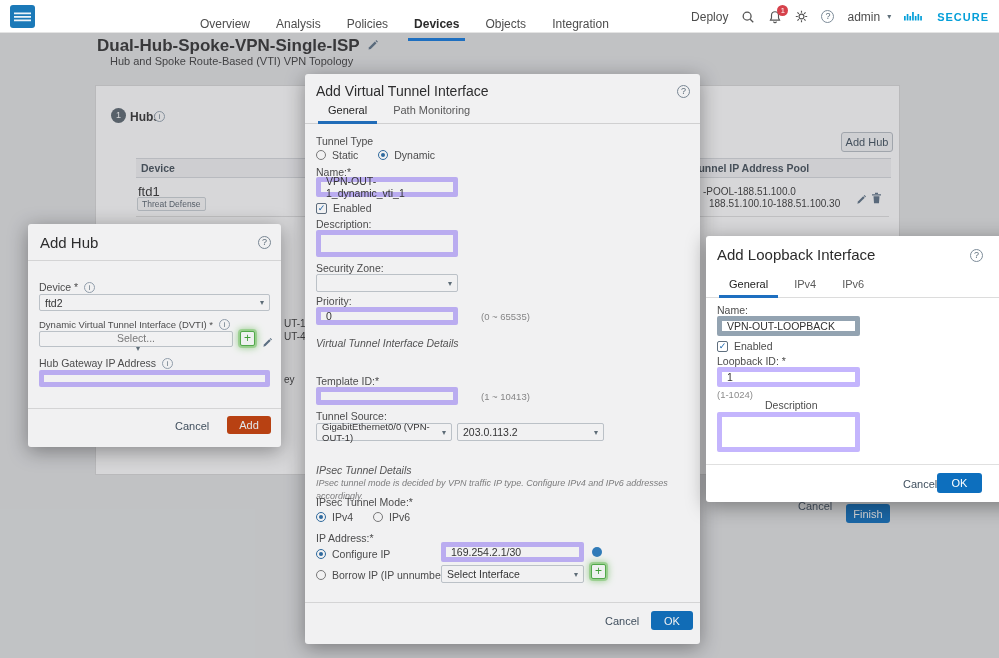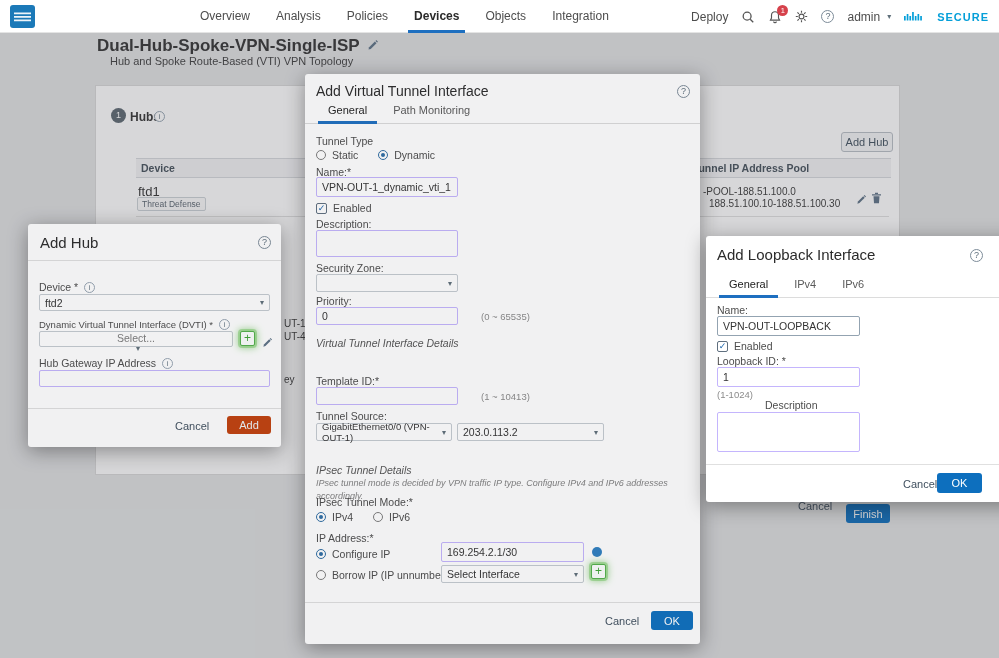--- a/index.html
+++ b/index.html
@@ -8,21 +8,21 @@
     width:999px; height:658px; position:relative; overflow:hidden;
     font-family:"Liberation Sans","DejaVu Sans",sans-serif; background:#fff; color:#333;
   }
   .abs { position:absolute; }
 
   
   .header { position:absolute; left:0; top:0; right:0; height:33px; background:#fff;
             border-bottom:1px solid #e4e4e4; z-index:50; }
   .apptitle { font-size:15px; font-weight:bold; color:#333; line-height:15px; }
   .breadcrumb { font-size:9.5px; color:#6b6b6b; margin-top:1px; }
-  .nav { position:absolute; left:200px; top:0; height:33px; display:flex; gap:26px; align-items:center; }
+  .nav { position:absolute; left:200px; top:8px; height:33px; display:flex; gap:26px; align-items:center; }
   .nav-item { font-size:12px; color:#4d4d4d; height:33px; line-height:33px; position:relative; cursor:pointer; }
   .nav-item.active { color:#2b2b2b; font-weight:bold; }
   .nav-item.active::after { content:""; position:absolute; left:-6px; right:-6px; bottom:0; height:3px; background:#1e6fc0; }
   .hright { position:absolute; right:10px; top:0; height:33px; display:flex; gap:13px; align-items:center; }
   .htext { font-size:12px; color:#4d4d4d; }
   .iconbtn { display:inline-flex; align-items:center; justify-content:center; position:relative; }
   .badge { position:absolute; top:-5px; right:-6px; min-width:11px; height:11px; border-radius:6px;
            background:#d6414b; color:#fff; font-size:7.5px; line-height:11px; text-align:center; padding:0 2px; }
   .helpc { width:13px; height:13px; border-radius:50%; border:1px solid #7d8c99; color:#5c6d7a;
            font-size:9px; line-height:11px; text-align:center; display:inline-block; background:#fff; }
@@ -52,21 +52,21 @@
   .ov2 { position:absolute; left:0; top:33px; right:0; bottom:0; background:rgba(78,82,86,.08); z-index:25; }
 
   
   .dlg { position:absolute; background:#fff; border-radius:3px; box-shadow:0 4px 20px rgba(0,0,0,.38); }
   .dtitle { font-weight:normal; color:#2b2b2b; }
   .tabs { display:flex; border-bottom:1px solid #dcdcdc; padding-left:10px; }
   .tab { font-size:11px; color:#5a5a5a; padding:6px 13px 7px; position:relative; cursor:pointer; }
   .tab.active { color:#222; }
   .tab.active::after { content:""; position:absolute; left:3px; right:3px; bottom:-1px; height:3px; background:#1e6fc0; }
   .lb { font-size:10.5px; color:#4c4c4c; white-space:nowrap; }
-  .ip { background:#fff; border:1px solid #c4b5fd; border-radius:2px; font-size:10.5px; color:#333;
+  .ip { background:#fff; border:5px solid #c4b5fd; border-radius:2px; font-size:10.5px; color:#333;
         display:flex; align-items:center; padding:0 5px; }
   .sl { background:#fff; border:1px solid #c5cbd1; border-radius:2px; font-size:10.5px; color:#333;
         display:flex; align-items:center; justify-content:space-between; padding:0 5px; }
   .chev { font-size:8px; color:#5f6f7a; margin-left:4px; }
   .muted { color:#7c7c7c; }
   .hint { font-size:9.5px; color:#8b8b8b; white-space:nowrap; }
   .it-h { font-style:italic; font-size:10.5px; color:#555; }
   .it-p { font-style:italic; font-size:9px; color:#828282; line-height:1.4; }
   .radio { width:10px; height:10px; border:1px solid #7c7c7c; border-radius:50%; background:#fff;
            display:inline-block; position:relative; flex:none; }

